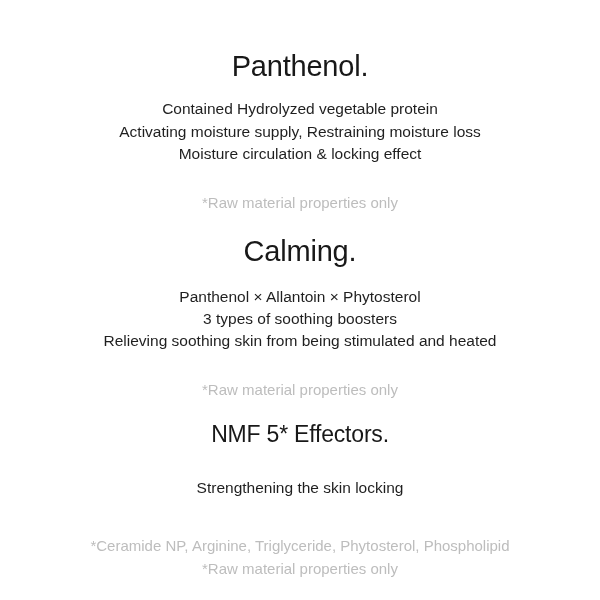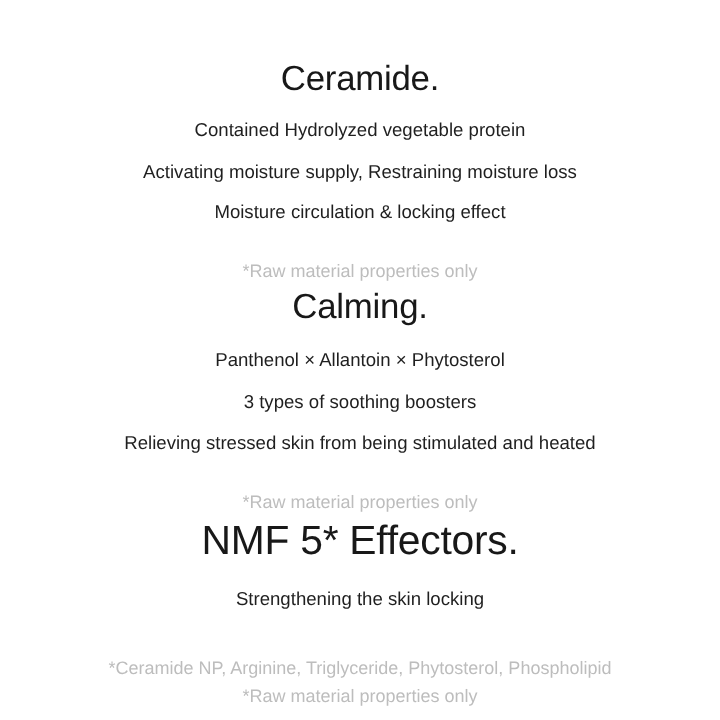--- a/index.html
+++ b/index.html
@@ -34,58 +34,58 @@
     letter-spacing: -0.2px;
     color: #181818;
     margin: 0 0 14px 0;
   }
   .section-lines {
     font-size: 15.5px;
     line-height: 1.45;
     color: #1f1f1f;
   }
   .section-lines div {
-    margin: 12px;
+    margin: 0;
   }
   .note {
     font-size: 15px;
     color: #bdbdbd;
     line-height: 1.5;
   }
   .note-1 { margin-top: 26px; }
   .gap-1 { height: 48px; }
   .gap-2 { height: 46px; }
   .s2-title { margin-bottom: 16px; }
   .s2-note { margin-top: 26px; }
-  .s3-title { font-size: 34px; margin-bottom: 16px; }
+  .s3-title { font-size: 23px; margin-bottom: 28px; }
   .s3-note-wrap { margin-top: 36px; }
 </style>
 </head>
 <body>
 
 <div class="page">
 
   <div class="section">
-    <h1 class="section-title">Ceramide.</h1>
+    <h1 class="section-title">Panthenol.</h1>
     <div class="section-lines">
       <div>Contained Hydrolyzed vegetable protein</div>
       <div>Activating moisture supply, Restraining moisture loss</div>
       <div>Moisture circulation &amp; locking effect</div>
     </div>
     <div class="note note-1">*Raw material properties only</div>
   </div>
 
   <div class="gap-1"></div>
 
   <div class="section">
     <h1 class="section-title s2-title">Calming.</h1>
     <div class="section-lines">
       <div>Panthenol × Allantoin × Phytosterol</div>
       <div>3 types of soothing boosters</div>
-      <div>Relieving stressed skin from being stimulated and heated</div>
+      <div>Relieving soothing skin from being stimulated and heated</div>
     </div>
     <div class="note s2-note">*Raw material properties only</div>
   </div>
 
   <div class="gap-2"></div>
 
   <div class="section">
     <h1 class="section-title s3-title">NMF 5* Effectors.</h1>
     <div class="section-lines">
       <div>Strengthening the skin locking</div>

